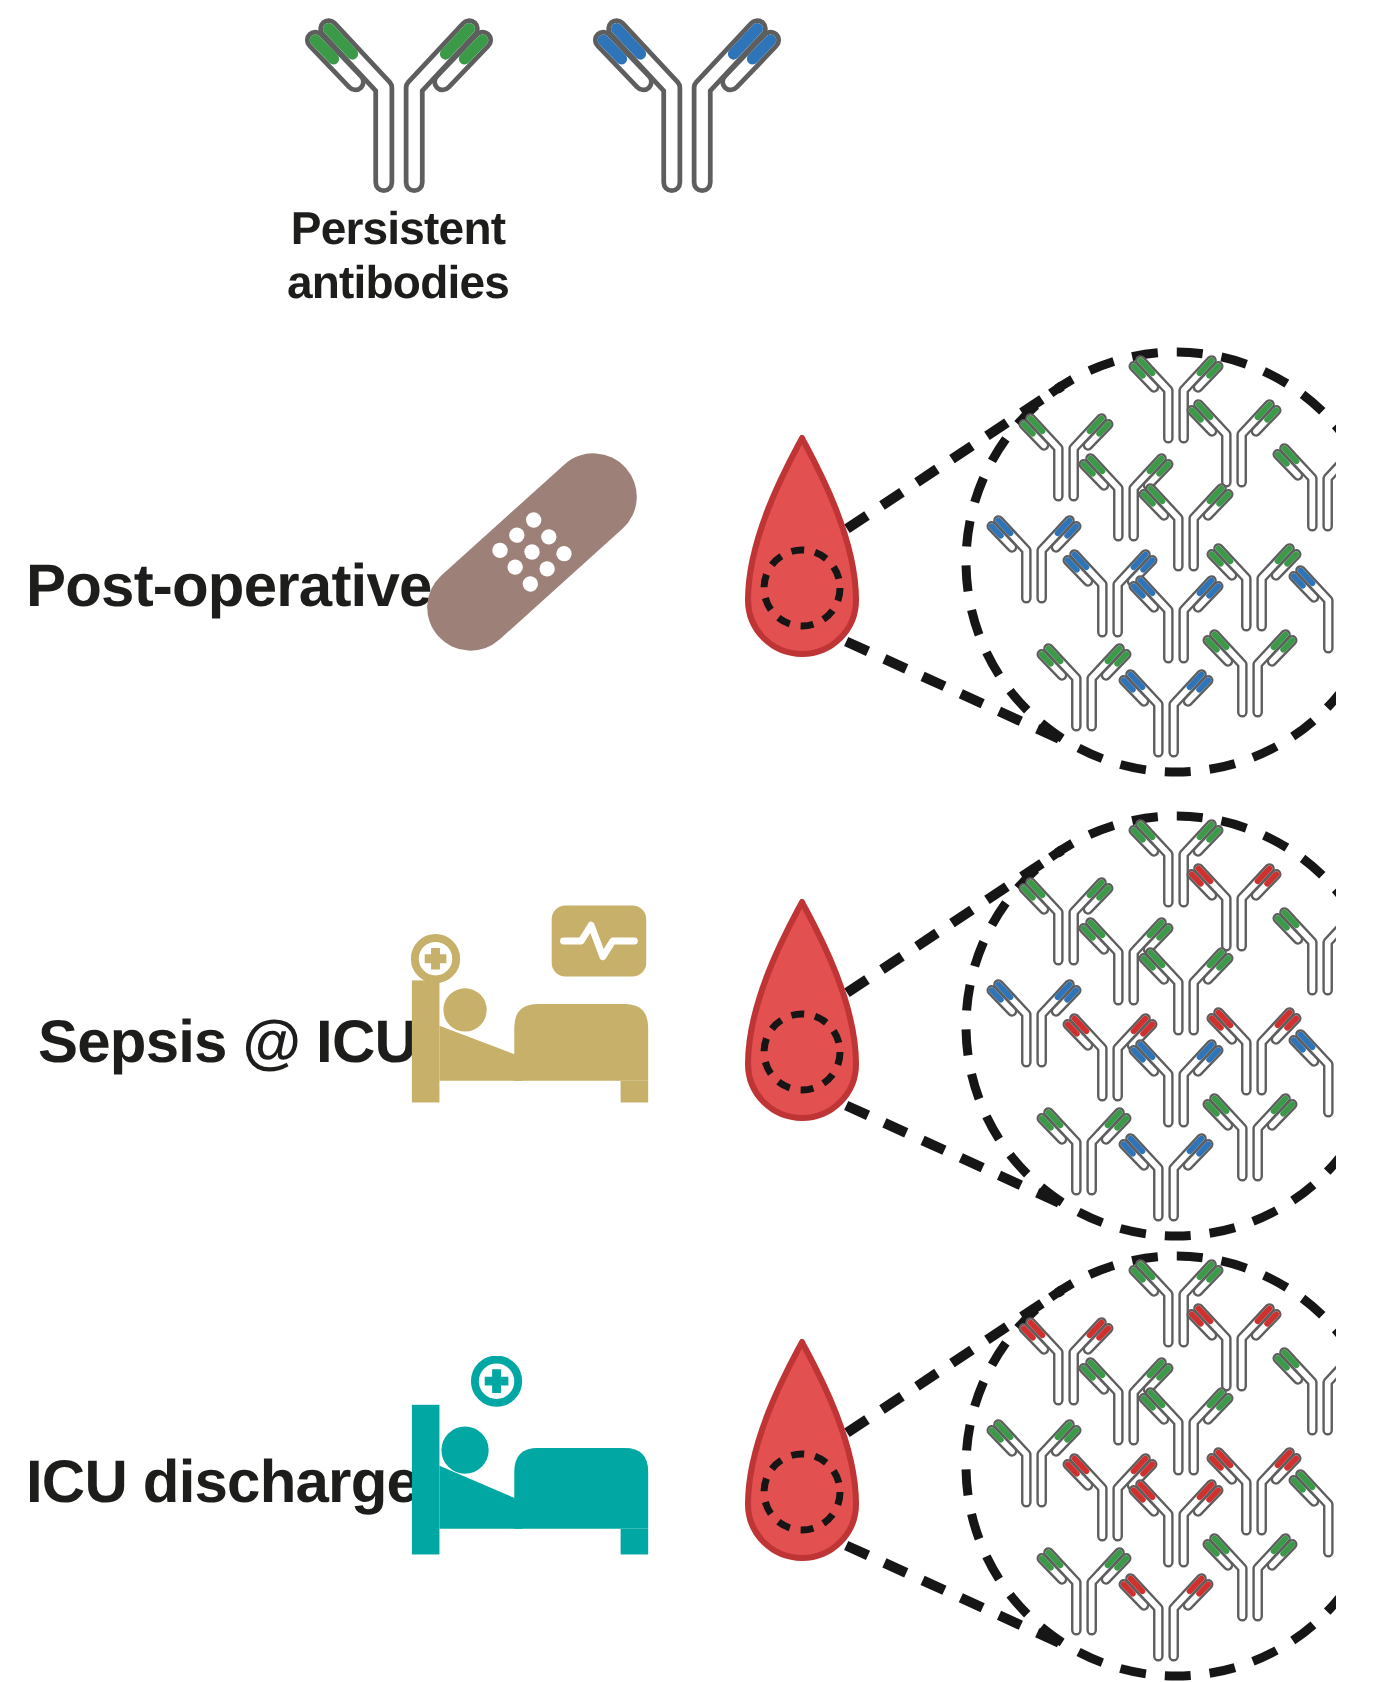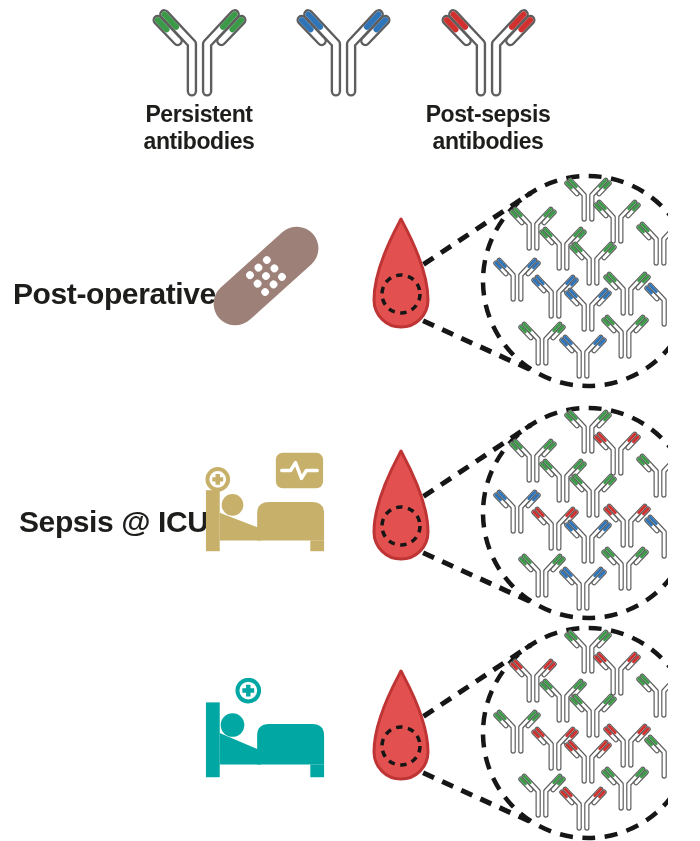--- a/index.html
+++ b/index.html
@@ -58,39 +58,20 @@
             <path d="M58,94 L58,44 L87,13" stroke="#ffffff" stroke-width="6"></path>
             <path d="M27,41 L6,19" stroke="#ffffff" stroke-width="6"></path>
             <path d="M73,41 L94,19" stroke="#ffffff" stroke-width="6"></path>
             <path d="M13,13 L25.5,26.3" stroke="#2e74b9" stroke-width="6"></path>
             <path d="M87,13 L74.5,26.3" stroke="#2e74b9" stroke-width="6"></path>
             <path d="M6,19 L15.5,28.9" stroke="#2e74b9" stroke-width="6"></path>
             <path d="M94,19 L84.5,28.9" stroke="#2e74b9" stroke-width="6"></path>
           </g>
         </svg></div>
   </div>
-  <div class="legend-item" style="left:408px">
-    <div class="legend-icon-slot"><svg width="95" height="95" viewBox="0 0 100 100">
-          <g fill="none" stroke-linecap="round" stroke-linejoin="round">
-            <path d="M42,94 L42,44 L13,13" stroke="#5e5e5e" stroke-width="11"></path>
-            <path d="M58,94 L58,44 L87,13" stroke="#5e5e5e" stroke-width="11"></path>
-            <path d="M27,41 L6,19" stroke="#5e5e5e" stroke-width="11"></path>
-            <path d="M73,41 L94,19" stroke="#5e5e5e" stroke-width="11"></path>
-            <path d="M42,94 L42,44 L13,13" stroke="#ffffff" stroke-width="6"></path>
-            <path d="M58,94 L58,44 L87,13" stroke="#ffffff" stroke-width="6"></path>
-            <path d="M27,41 L6,19" stroke="#ffffff" stroke-width="6"></path>
-            <path d="M73,41 L94,19" stroke="#ffffff" stroke-width="6"></path>
-            <path d="M13,13 L25.5,26.3" stroke="#d0312e" stroke-width="6"></path>
-            <path d="M87,13 L74.5,26.3" stroke="#d0312e" stroke-width="6"></path>
-            <path d="M6,19 L15.5,28.9" stroke="#d0312e" stroke-width="6"></path>
-            <path d="M94,19 L84.5,28.9" stroke="#d0312e" stroke-width="6"></path>
-          </g>
-        </svg></div>
-    <div class="legend-label">Post-sepsis antibodies</div>
-  </div>
 
   <svg id="scene-svg" width="700" height="841">
       <g>
       <line x1="406" y1="276" x2="531" y2="193" stroke="#161616" stroke-width="5" stroke-dasharray="12 9"></line>
       <line x1="404" y1="312" x2="531" y2="370" stroke="#161616" stroke-width="5" stroke-dasharray="12 9"></line>
       <path transform="translate(372,216)" d="M29,3 C33,11 56,50 56,84 A27,27 0 0 1 2,84 C2,50 25,11 29,3 Z" fill="#e25150" stroke="#bf3434" stroke-width="3" stroke-linejoin="round"></path>
       <circle cx="401" cy="294" r="19" fill="none" stroke="#161616" stroke-width="3.5" stroke-dasharray="6.5 5.5"></circle>
       <circle cx="588" cy="281" r="105" fill="none" stroke="#161616" stroke-width="4.5" stroke-dasharray="13 9.5"></circle>
     </g>
       <g>
@@ -104,20 +85,21 @@
       <line x1="406" y1="728" x2="531" y2="645" stroke="#161616" stroke-width="5" stroke-dasharray="12 9"></line>
       <line x1="404" y1="764" x2="531" y2="822" stroke="#161616" stroke-width="5" stroke-dasharray="12 9"></line>
       <path transform="translate(372,668)" d="M29,3 C33,11 56,50 56,84 A27,27 0 0 1 2,84 C2,50 25,11 29,3 Z" fill="#e25150" stroke="#bf3434" stroke-width="3" stroke-linejoin="round"></path>
       <circle cx="401" cy="746" r="19" fill="none" stroke="#161616" stroke-width="3.5" stroke-dasharray="6.5 5.5"></circle>
       <circle cx="588" cy="733" r="105" fill="none" stroke="#161616" stroke-width="4.5" stroke-dasharray="13 9.5"></circle>
     </g>
     </svg>
 
   <h2 class="row-label" style="left:2px;top:266px">Post-operative</h2>
   <h2 class="row-label" style="left:8px;top:494px">Sepsis @ ICU</h2>
+  <h2 class="row-label" style="left:2px;top:714px">ICU discharge</h2>
 
   <div class="row-icon" style="left:202px;top:212px"><svg width="128" height="128" viewBox="0 0 130 130">
     <g transform="rotate(-42 65 65)">
           <rect x="1" y="43" width="128" height="44" rx="22" fill="#9d8179"></rect>
     <g fill="#ffffff">
             <circle cx="53.5" cy="53.5" r="3.9"></circle>
             <circle cx="53.5" cy="65" r="3.9"></circle>
             <circle cx="53.5" cy="76.5" r="3.9"></circle>
             <circle cx="65" cy="53.5" r="3.9"></circle>
             <circle cx="65" cy="65" r="3.9"></circle>

